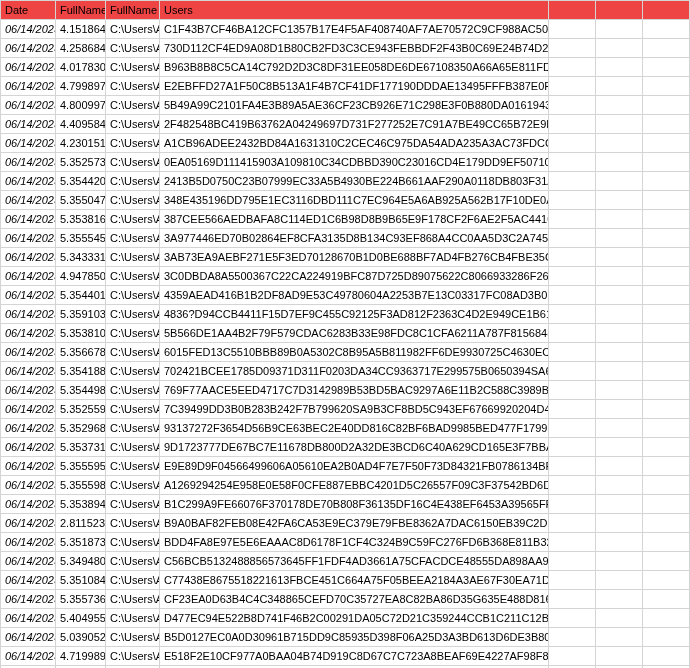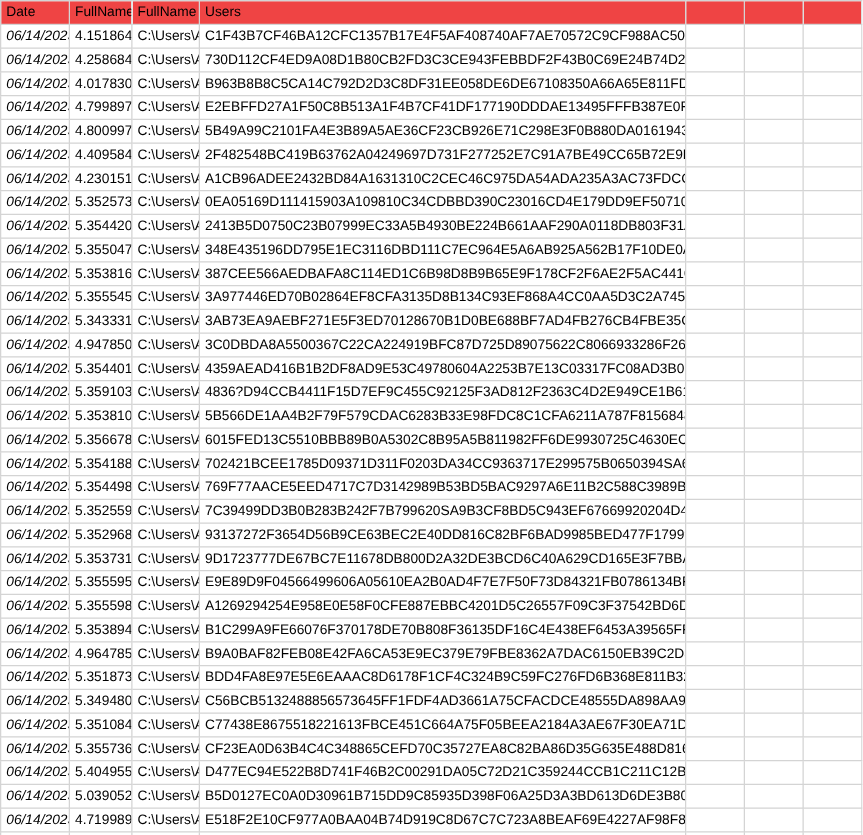--- a/index.html
+++ b/index.html
@@ -285,21 +285,21 @@
         <td class="date">06/14/2023</td>
         <td class="entropy">5.3538942</td>
         <td class="fname">C:\Users\A</td>
         <td class="hash">B1C299A9FE66076F370178DE70B808F36135DF16C4E438EF6453A39565FF2EC272</td>
         <td></td>
         <td></td>
         <td></td>
       </tr>
       <tr>
         <td class="date">06/14/2023</td>
-        <td class="entropy">4.964785</td>
+        <td class="entropy">2.811523</td>
         <td class="fname">C:\Users\A</td>
         <td class="hash">B9A0BAF82FEB08E42FA6CA53E9EC379E79FBE8362A7DAC6150EB39C2D33D94AD</td>
         <td></td>
         <td></td>
         <td></td>
       </tr>
       <tr>
         <td class="date">06/14/2023</td>
         <td class="entropy">5.35187355</td>
         <td class="fname">C:\Users\A</td>

